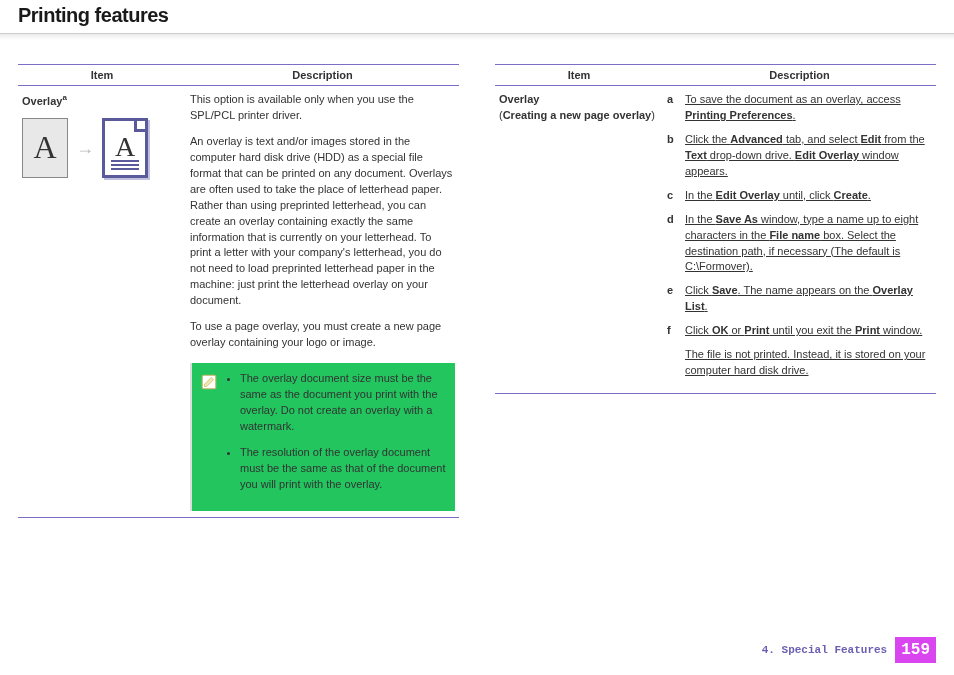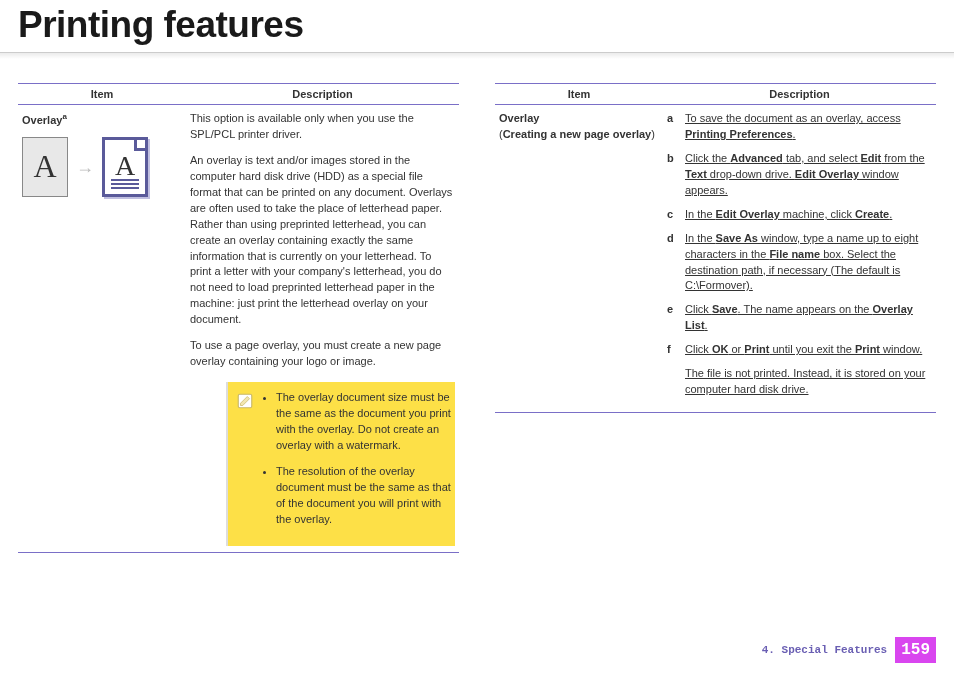--- a/index.html
+++ b/index.html
@@ -1,17 +1,17 @@
 <!DOCTYPE html>
 <html><head>
 <meta charset="utf-8">
 <style>
 * { box-sizing: border-box; margin: 0; padding: 0; }
 body { font-family: "Segoe UI", "Myriad Pro", Arial, sans-serif; width: 954px; height: 675px; background: #fff; color: #333; font-size: 11px; position: relative; }
-.page-title { font-size: 37px; font-weight: 700; color: #1a1a1a; padding: 4px 0 6px 18px; border-bottom: 1px solid #ccc; letter-spacing: -0.5px; }
+.page-title { font-size: 20px; font-weight: 700; color: #1a1a1a; padding: 4px 0 6px 18px; border-bottom: 1px solid #ccc; letter-spacing: -0.5px; }
 .title-shadow { height: 6px; background: linear-gradient(to bottom, rgba(0,0,0,0.08), rgba(0,0,0,0)); }
 .columns { display: flex; gap: 36px; padding: 24px 18px 0 18px; }
 .col { flex: 1; }
 table.content { width: 100%; border-collapse: collapse; }
 table.content th { font-weight: 700; font-size: 11px; text-align: center; padding: 4px 2px; border-top: 1.5px solid #7a6fc7; border-bottom: 1.5px solid #7a6fc7; }
 table.content td { vertical-align: top; padding: 6px 4px 6px 4px; font-size: 11px; line-height: 1.45; }
 table.content td.item-cell { width: 168px; font-weight: 700; padding-right: 6px; }
 table.content td.item-cell .sub { font-weight: 700; display: block; margin-top: 0; }
 table.content td.item-cell .sup { font-size: 8px; vertical-align: super; }
 tr.bottomline td { border-bottom: 1.5px solid #7a6fc7; }
@@ -19,21 +19,21 @@
 .overlay-img { margin-top: 8px; display: flex; align-items: center; gap: 8px; font-weight: 400; }
 .page-icon { width: 46px; height: 60px; background: #fff; display: flex; align-items: center; justify-content: center; position: relative; }
 .page-icon.plain { border: 1px solid #888; background:#e8e8e8; }
 .page-icon.doc { border: 3px solid #5a5a9a; background: #fff; box-shadow: 2px 2px 0 #c0bfe0; }
 .page-icon span.letter { font-family: Georgia, 'Times New Roman', serif; font-size: 32px; color:#333; }
 .page-icon.doc span.letter { font-size: 28px; color:#333; }
 .page-icon.doc::after { content:""; position:absolute; top:0; right:0; width:8px; height:8px; background:#fff; border-left:3px solid #5a5a9a; border-bottom: 3px solid #5a5a9a; }
 .page-icon.doc .lines { position:absolute; left:6px; right:6px; bottom:5px; }
 .page-icon.doc .lines i { display:block; height:2px; background:#5a5a9a; margin-top:2px; }
 .arrow { font-size: 18px; color: #bbb; }
-.note-box { border-left: 2px solid #ddd; margin-top: 12px; padding: 8px 0 8px 8px; display: flex; gap: 6px; background: #fde047; margin-left: 36px; }
+.note-box { border-left: 2px solid #ddd; margin-top: 12px; padding: 8px 0 8px 8px; display: flex; gap: 6px; background: #22c55e; }
 .note-icon { width: 18px; height: 18px; flex: none; margin-top:2px; }
 .note-icon svg { width: 18px; height: 18px; }
 .note-list { list-style: disc; padding-left: 16px; font-size: 11px; line-height: 1.45; }
 .note-list li { margin-bottom: 10px; color: #333; }
 ol.steps { list-style: none; padding: 0; counter-reset: step; }
 ol.steps li { position: relative; padding-left: 18px; margin-bottom: 8px; line-height: 1.45; text-decoration: underline; }
 ol.steps li::before { counter-increment: step; content: counter(step, lower-alpha); position: absolute; left: 0; top: 0; font-weight: 700; }
 ol.steps li.nomarker { padding-left: 18px; }
 ol.steps li.nomarker::before { content: ""; }
 .b { font-weight: 700; }
@@ -105,21 +105,21 @@
       </tr>
       <tr class="bottomline">
         <td class="item-cell">
           <span class="sub">Overlay</span>
           <span class="sub"><span style="font-weight:400">(</span><span>Creating a new page overlay</span><span style="font-weight:400">)</span></span>
         </td>
         <td class="desc">
           <ol class="steps">
             <li><span>To save the document as an overlay, access </span><span class="b">Printing Preferences</span><span>.</span></li>
             <li><span>Click the </span><span class="b">Advanced</span><span> tab, and select </span><span class="b">Edit</span><span> from the </span><span class="b">Text</span><span> drop-down drive. </span><span class="b">Edit Overlay</span><span> window appears.</span></li>
-            <li><span>In the </span><span class="b">Edit Overlay</span><span> machine, click </span><span class="b">Create</span><span>.</span></li>
+            <li><span>In the </span><span class="b">Edit Overlay</span><span> until, click </span><span class="b">Create</span><span>.</span></li>
             <li><span>In the </span><span class="b">Save As</span><span> window, type a name up to eight characters in the </span><span class="b">File name</span><span> box. Select the destination path, if necessary (The default is C:\Formover).</span></li>
             <li><span>Click </span><span class="b">Save</span><span>. The name appears on the </span><span class="b">Overlay List</span><span>.</span></li>
             <li><span>Click </span><span class="b">OK</span><span> or </span><span class="b">Print</span><span> until you exit the </span><span class="b">Print</span><span> window.</span></li>
             <li class="nomarker"><span>The file is not printed. Instead, it is stored on your computer hard disk drive.</span></li>
           </ol>
         </td>
       </tr>
     </tbody>
       </table>
   </div>

